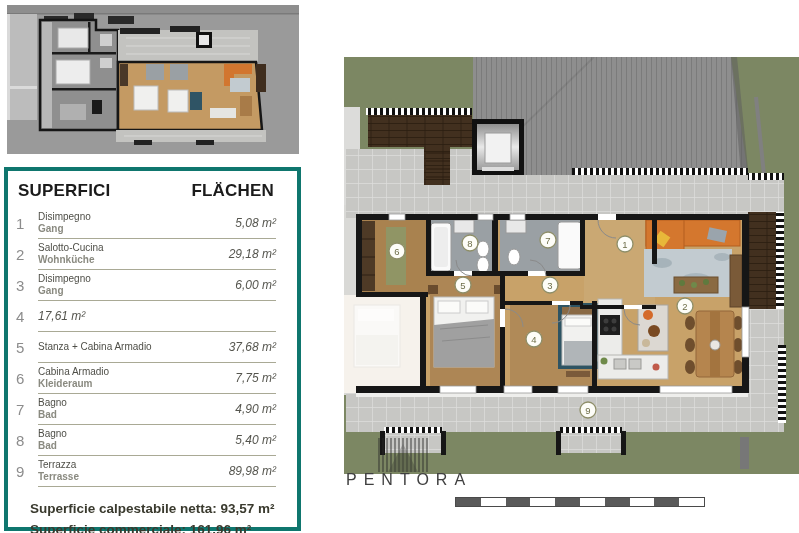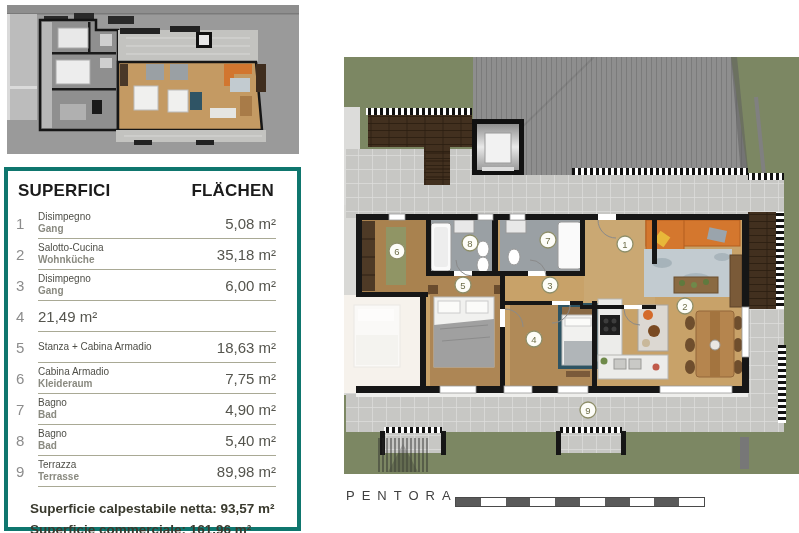--- a/index.html
+++ b/index.html
@@ -9,28 +9,28 @@
   .legend{position:absolute;left:4px;top:167px;width:297px;height:364px;border:4px solid #0f766e;
           background:#fff;box-sizing:border-box;padding:8px 21px 0 8px;}
   .legend-header{display:flex;justify-content:space-between;font-weight:bold;font-size:17px;
           color:#1b1b1b;padding:2px 2px 7px 2px;letter-spacing:.2px;}
   .lrow{display:flex;height:31px;}
   .lrow .num{width:22px;font-size:15px;color:#8c8c8c;display:flex;align-items:center;}
   .lrow .rest{flex:1;display:flex;align-items:center;border-bottom:1px solid #a9a995;}
   .names{flex:1;line-height:1.25;}
   .it{font-size:10px;color:#4f4f48;}
   .de{font-size:10px;color:#8a8a80;font-weight:bold;}
-  .area{font-size:15px;color:#55554e;white-space:nowrap;}
+  .area{font-size:12px;color:#55554e;white-space:nowrap;font-style:italic;}
   .totals{margin:12px 0 0 14px;font-weight:bold;font-size:13.5px;color:#3a3a2e;line-height:1.55;}
   
   .miniplan{position:absolute;left:0;top:0;}
   .mainplan{position:absolute;left:344px;top:57px;}
   
   .brandmark{position:absolute;left:376px;top:428px;opacity:.55;}
-  .brand{position:absolute;left:346px;top:488px;font-size:13px;letter-spacing:7px;color:#3f3f3f;text-align:right;}
+  .brand{position:absolute;left:346px;top:471px;font-size:16px;letter-spacing:7px;color:#3f3f3f;text-align:right;}
   .scalebar{position:absolute;left:455px;top:497px;width:248px;height:8px;border:1px solid #4a4a4a;
             display:flex;box-sizing:content-box;background:#fff;}
   .seg{flex:1;}
   .seg.d{background:#5a5a5a;}
   .seg.w{background:#fff;}
   .scale-labels{position:absolute;left:455px;top:509px;width:260px;height:12px;
                 font-size:8.5px;color:#333;}
   .scale-labels span{position:absolute;top:0;margin-top:36px;}
   .sl0{left:-4px;} .sl1{left:19px;} .sl5{left:110px;} .sl10{left:228px;}
 </style>
@@ -117,46 +117,46 @@
           <div class="area">5,08 m²</div>
         </div>
     </div>
     <div class="lrow">
       <div class="num">2</div>
       <div class="rest">
           <div class="names">
         <div class="it">Salotto-Cucina</div>
         <div class="de">Wohnküche</div>
       </div>
-          <div class="area">35,18 m²</div>
+          <div class="area">29,18 m²</div>
         </div>
     </div>
     <div class="lrow">
       <div class="num">3</div>
       <div class="rest">
           <div class="names">
         <div class="it">Disimpegno</div>
         <div class="de">Gang</div>
       </div>
           <div class="area">6,00 m²</div>
         </div>
     </div>
     <div class="lrow">
       <div class="num">4</div>
       <div class="rest">
-          <div class="area">21,49 m²</div>
+          <div class="area">17,61 m²</div>
         </div>
     </div>
     <div class="lrow">
       <div class="num">5</div>
       <div class="rest">
           <div class="names">
         <div class="it">Stanza + Cabina Armadio</div>
       </div>
-          <div class="area">18,63 m²</div>
+          <div class="area">37,68 m²</div>
         </div>
     </div>
     <div class="lrow">
       <div class="num">6</div>
       <div class="rest">
           <div class="names">
         <div class="it">Cabina Armadio</div>
         <div class="de">Kleideraum</div>
       </div>
           <div class="area">7,75 m²</div>

